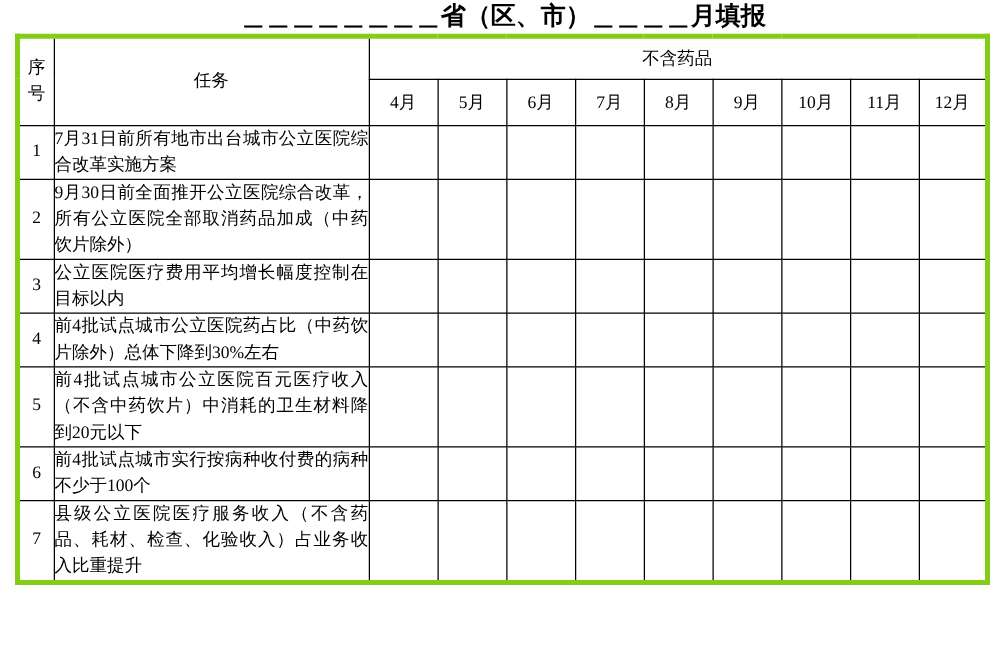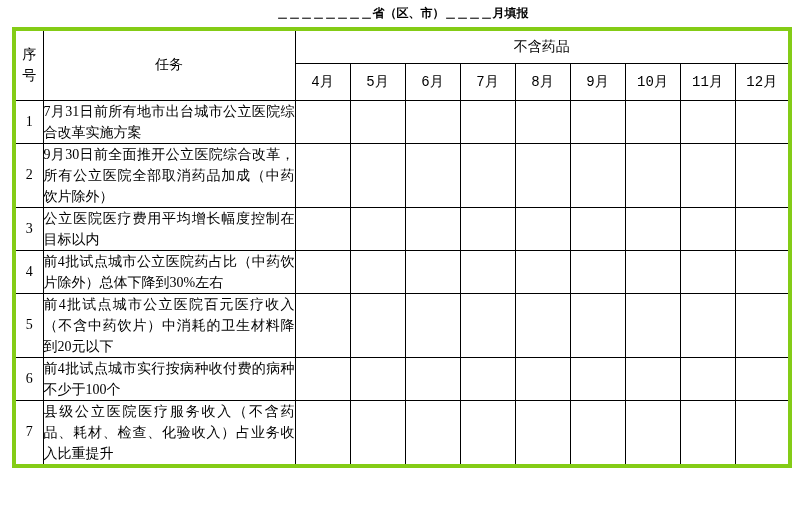--- a/index.html
+++ b/index.html
@@ -16,42 +16,42 @@
     margin: 9px 0 0 0;
     text-align: center;
     font-size: 24px;
     font-weight: bold;
     letter-spacing: 1px;
     line-height: 30px;
   }
   .subtitle {
     margin-top: 3px;
     text-align: center;
-    font-size: 12px;
+    font-size: 20px;
     line-height: 20px;
     font-weight: bold;
   }
   table.tasks {
     border-collapse: collapse;
     table-layout: fixed;
     width: 780px;
     margin: 4px 0 0 12px;
     border: 4px solid #84cc16;
   }
   table.tasks th, table.tasks td {
     border: 1px solid #000000;
     padding: 0;
     vertical-align: middle;
     font-size: 14px;
     font-weight: normal;
   }
   .c-seq  { width: 29px; }
   .c-task { width: 252px; }
   tr.hr1 { height: 34px; }
-  tr.hr2 { height: 37px; font-family: Liberation Mono, monospace; }
+  tr.hr2 { height: 37px; }
   th { text-align: center; }
   .vtext {
     display: inline-block;
     width: 16px;
     word-break: break-all;
     line-height: 21px;
     text-align: center;
   }
   td.seq { text-align: center; }
   td.task {

